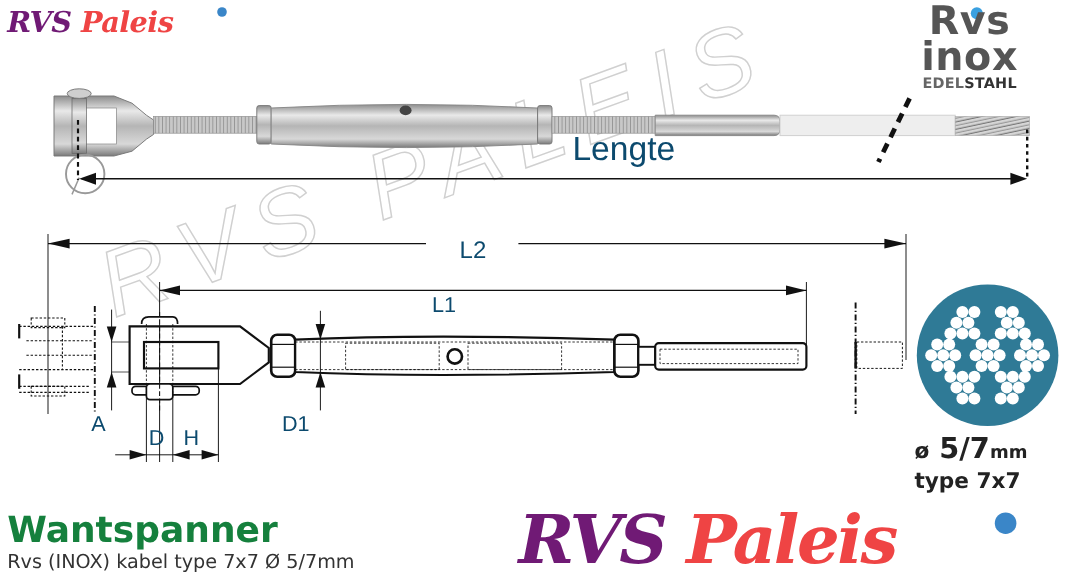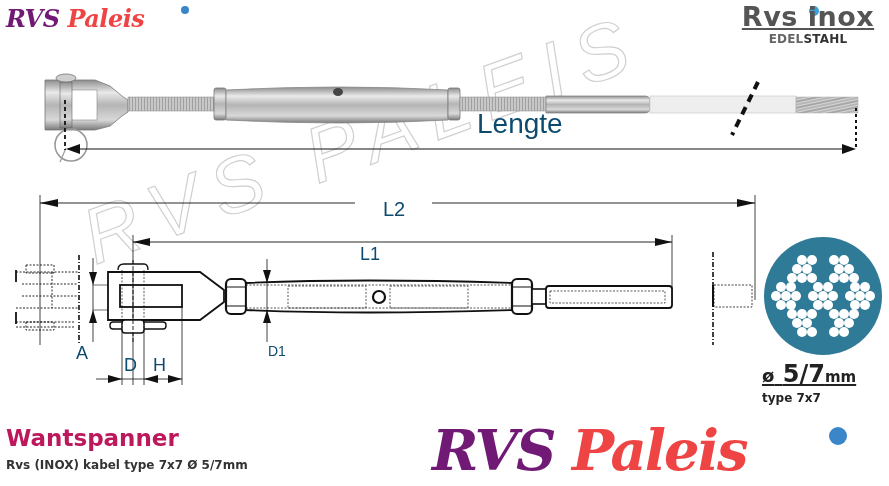--- a/index.html
+++ b/index.html
@@ -2,38 +2,38 @@
 <html><head>
 <meta charset="utf-8">
 <style>
   html, body { margin: 0; padding: 0; background: #ffffff; }
   body { width: 889px; height: 486px; position: relative; overflow: hidden; font-family: "DejaVu Sans", sans-serif; }
   .abs { position: absolute; }
   .logo-top { left: 6px; top: 4px; font-family: "DejaVu Serif", serif; font-style: italic; font-weight: bold; font-size: 24px; letter-spacing: -0.5px; white-space: nowrap; }
   .logo-top .rvs, .logo-big .rvs { color: #701a75; }
   .logo-top .paleis, .logo-big .paleis { color: #ef4444; }
   .inox-block { right: 6px; top: 2px; width: 150px; text-align: center; }
-  .inox-title { font-family: "DejaVu Sans", sans-serif; font-weight: bold; font-size: 27px; color: #555; letter-spacing: 0.5px; line-height: 30px; text-decoration: underline; }
+  .inox-title { font-family: "DejaVu Sans", sans-serif; font-weight: bold; font-size: 33px; color: #555; letter-spacing: 0.5px; line-height: 30px; }
   .inox-sub1 { font-weight: bold; font-size: 12.5px; color: #666; letter-spacing: 0.2px; line-height: 14px; }
   .inox-sub2 { font-weight: bold; font-size: 12px; color: #666; letter-spacing: 0.2px; line-height: 14px; }
   .inox-sub2 b { color: #333; }
   .lbl { font-family: "Liberation Sans", sans-serif; color: #0c4a6e; white-space: nowrap; }
   .lengte { left: 477px; top: 108px; font-size: 28px; }
   .l2 { left: 383px; top: 198px; font-size: 20px; }
   .l1 { left: 360px; top: 244px; font-size: 18px; }
   .dimA { left: 76px; top: 343px; font-size: 18px; }
   .dimD { left: 124px; top: 355px; font-size: 18px; }
   .dimH { left: 153px; top: 355px; font-size: 18px; }
-  .dimD1 { left: 268px; top: 343px; font-size: 14px; }
-  .cable-size { left: 762px; top: 360px; font-weight: bold; color: #222; font-size: 24px; white-space: nowrap; text-decoration: underline; }
+  .dimD1 { left: 235px; top: 343px; font-size: 18px; }
+  .cable-size { left: 762px; top: 360px; font-weight: bold; color: #222; font-size: 24px; white-space: nowrap; }
   .cable-size .unit { font-size: 15px; }
   .cable-size .phi { font-size: 18px; }
-  .cable-type { left: 762px; top: 391px; font-weight: bold; color: #222; font-size: 12px; }
-  .prod-title { left: 6px; top: 425px; font-weight: bold; font-size: 23px; color: #be185d; }
-  .prod-sub { left: 6px; top: 458px; font-weight: bold; font-size: 12px; color: #333; white-space: nowrap; }
+  .cable-type { left: 762px; top: 391px; font-weight: bold; color: #222; font-size: 18px; }
+  .prod-title { left: 6px; top: 425px; font-weight: bold; font-size: 30px; color: #15803d; }
+  .prod-sub { left: 6px; top: 458px; font-weight: normal; font-size: 16px; color: #333; white-space: nowrap; }
   .logo-big { left: 432px; top: 418px; font-family: "DejaVu Serif", serif; font-style: italic; font-weight: bold; font-size: 56px; letter-spacing: -2px; white-space: nowrap; line-height: 64px; }
   svg { position: absolute; left: 0; top: 0; }
 </style>
 </head>
 <body>
 
 <svg width="889" height="486" viewBox="0 0 889 486">
   <defs>
     <linearGradient id="steel" x1="0" y1="0" x2="0" y2="1">
       <stop offset="0" stop-color="#8d8d8d"></stop>

